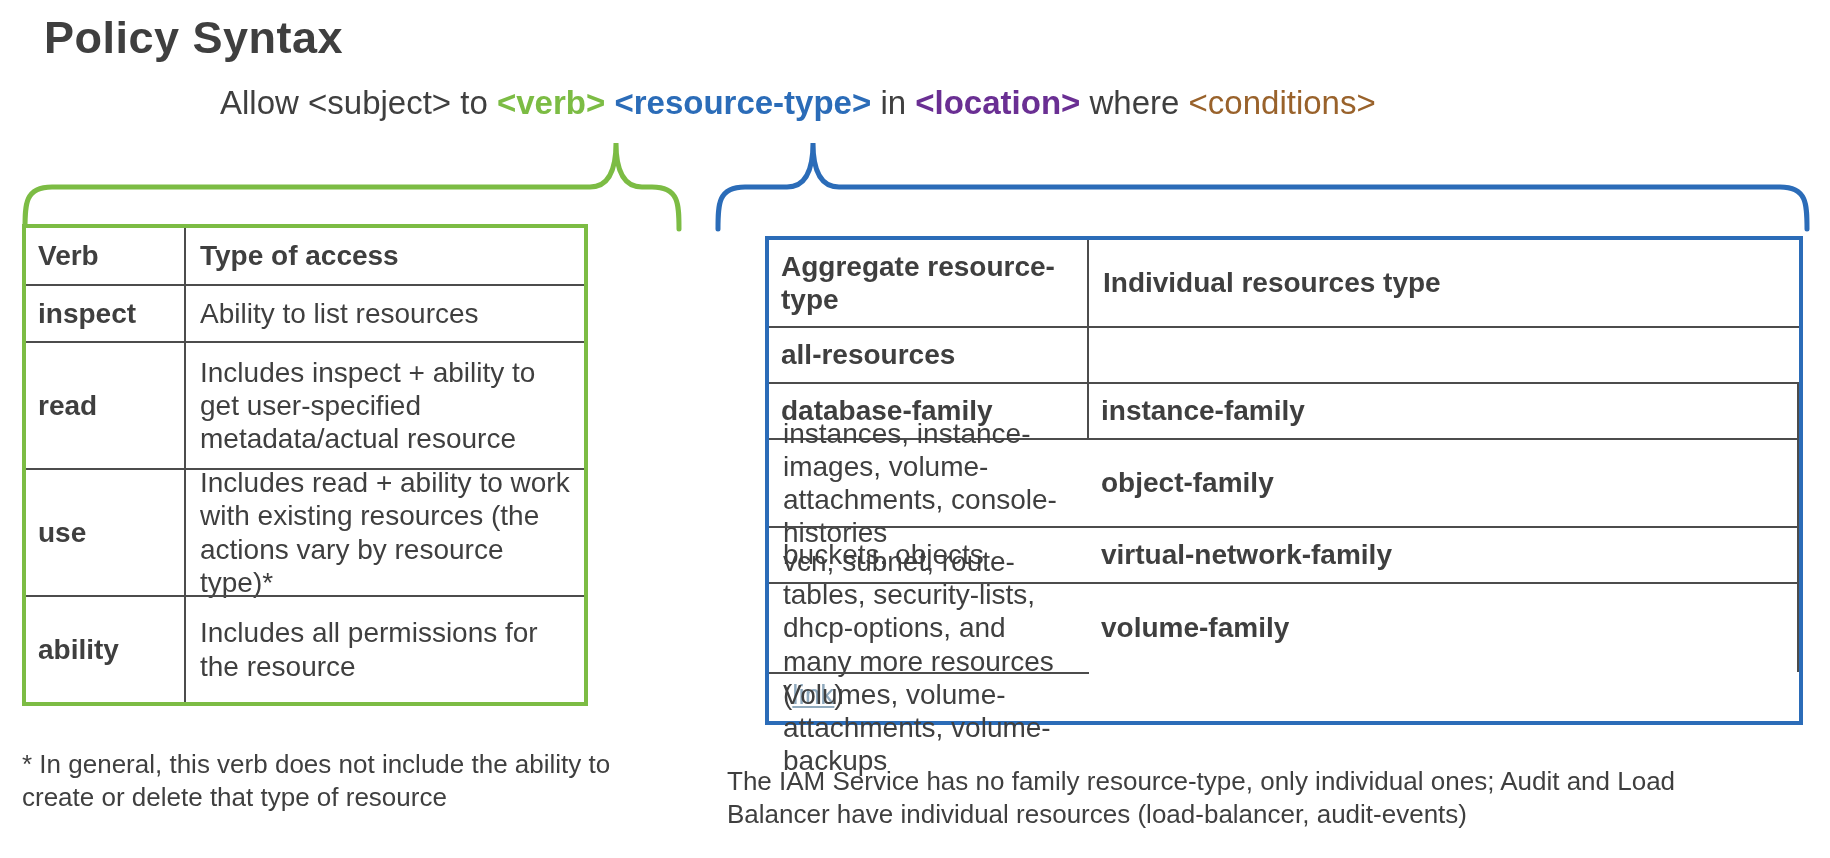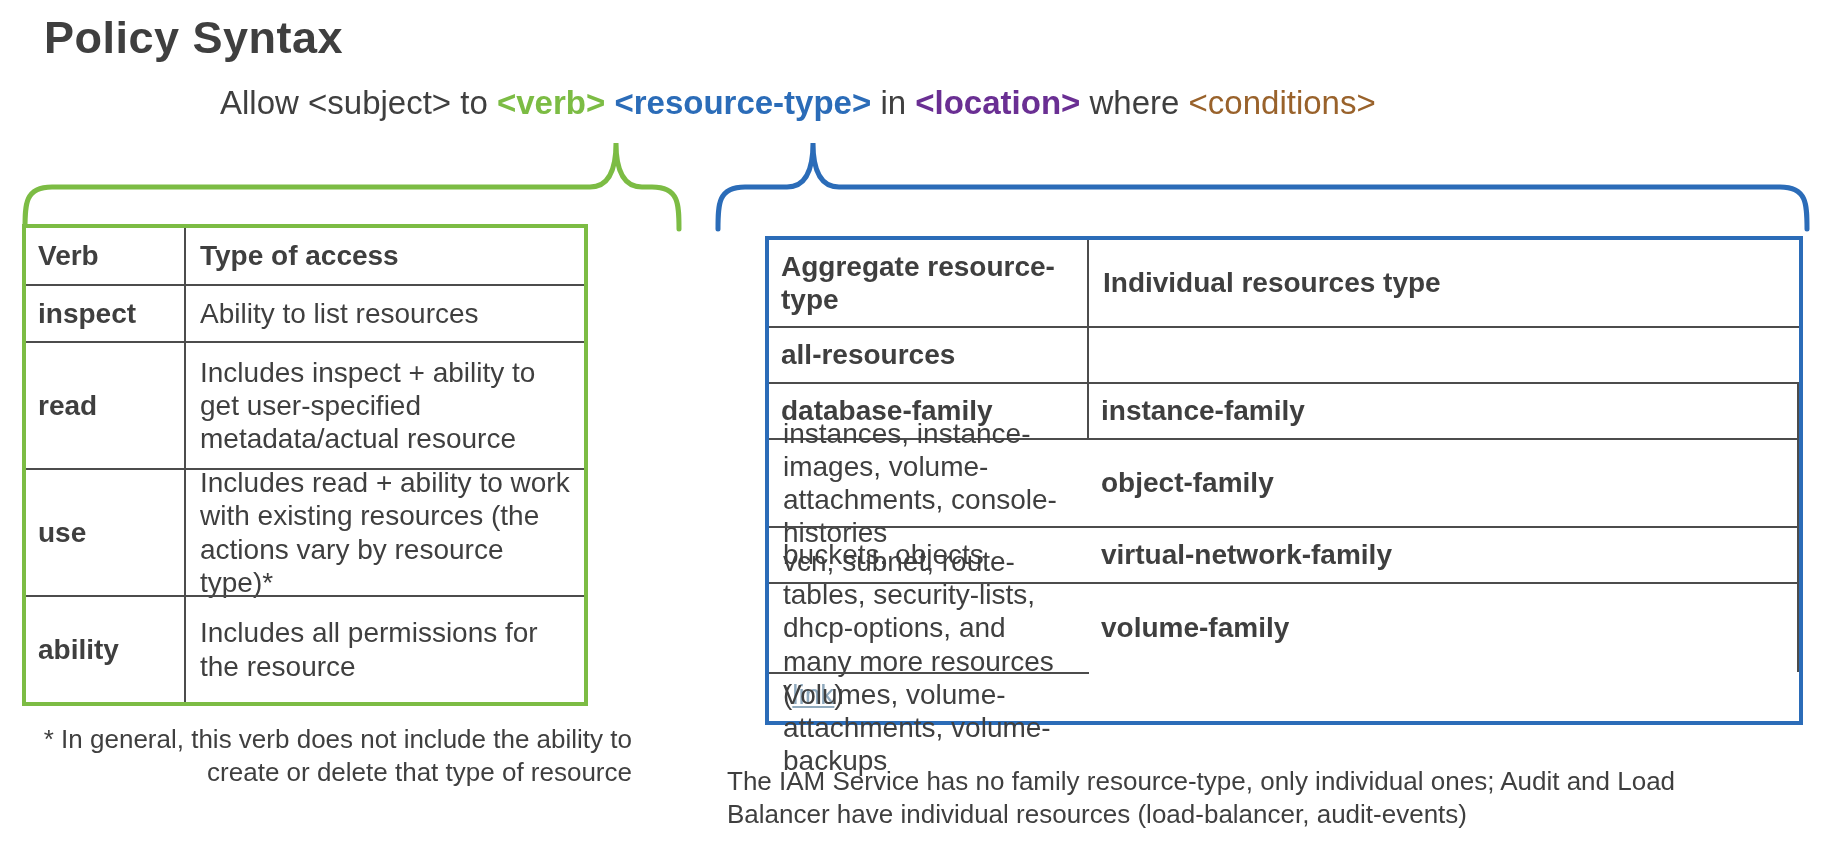--- a/index.html
+++ b/index.html
@@ -53,21 +53,21 @@
   .cell.r0{border-top:none;}
   .cell.c1{border-right:2px solid var(--line);font-weight:700;}
   .cell.c2{padding-left:14px;}
   .cell.head{font-weight:700;}
   .cell .link{
     color:var(--link);text-decoration:underline;cursor:pointer;
   }
   .footnote{
     position:absolute;font-size:26px;line-height:1.25;color:var(--text);
   }
-  .foot-left{left:22px;top:723px;width:610px;text-align:right;}
+  .foot-left{left:22px;top:748px;width:610px;}
   .foot-right{left:727px;top:765px;width:955px;}
 </style>
 </head>
 <body>
 
 <h1 class="page-title">Policy Syntax</h1>
 
 <div class="syntax"><span class="seg plain">Allow </span><span class="seg subject">&lt;subject&gt;</span><span class="seg plain"> to </span><span class="seg verb">&lt;verb&gt;</span><span class="seg plain"> </span><span class="seg resource">&lt;resource-type&gt;</span><span class="seg plain"> in </span><span class="seg location">&lt;location&gt;</span><span class="seg plain"> where </span><span class="seg conditions">&lt;conditions&gt;</span></div>
 
 <svg class="brace brace-green" style="left:22px;top:140px;" width="660" height="92" viewBox="0 0 660 92">

